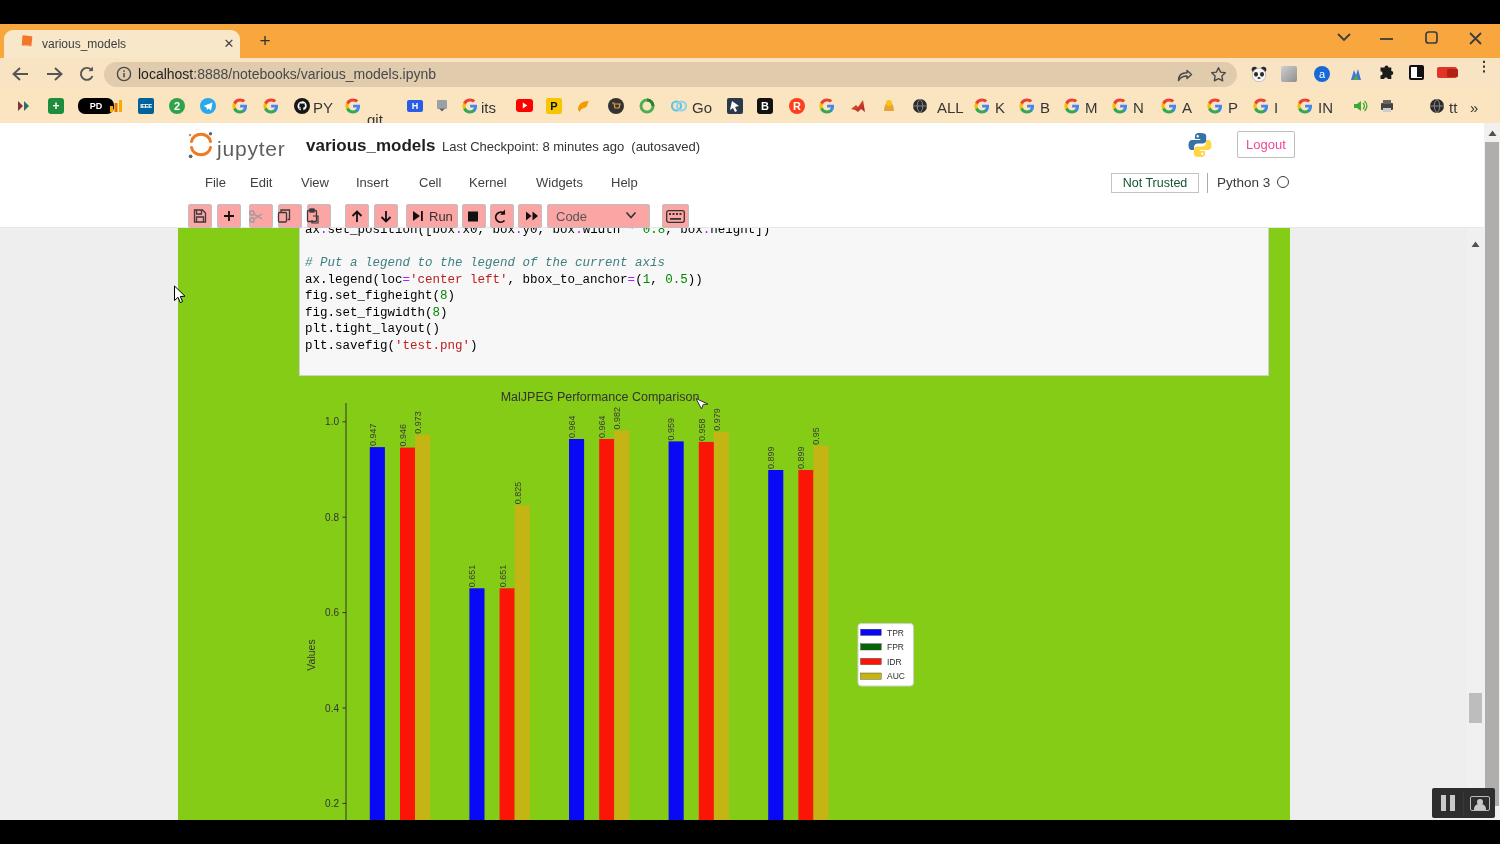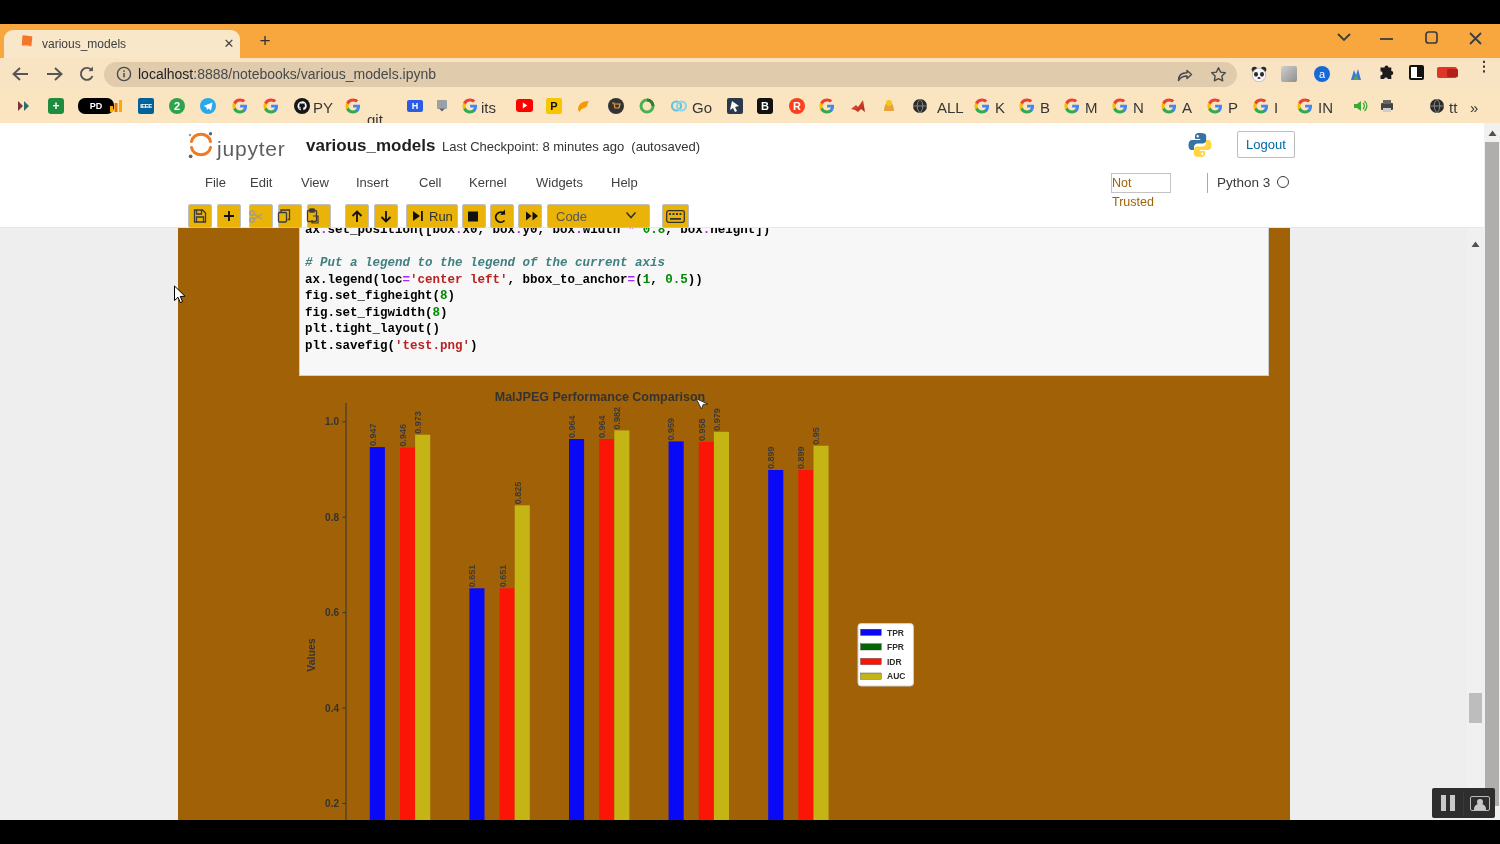--- a/index.html
+++ b/index.html
@@ -20,24 +20,24 @@
   #url { position:absolute; left:34px; top:4px; font-size:14px; color:#202124; white-space:nowrap; }
   #url .lite { color:#46494d; }
 
   #bookmarks { position:absolute; left:0; top:89px; width:1500px; height:34px; background:#FBE5C1; }
   .bm { position:absolute; top:9px; width:16px; height:16px; border-radius:3px; font-size:11px; line-height:16px; text-align:center; color:#fff; font-weight:bold; }
   .bmtxt { position:absolute; top:10px; font-size:15px; color:#363636; font-weight:normal; }
 
   
   #page { position:absolute; left:0; top:123px; width:1484px; height:699px; background:#EEEEEE; }
   #nbheader { position:absolute; left:0; top:0; width:1484px; height:105px; background:#fff; border-bottom:1px solid #e7e7e7; z-index:5; }
-  #container { position:absolute; left:178px; top:104px; width:1112px; height:595px; background:#a16207;font-weight:bold; }
+  #container { position:absolute; left:178px; top:104px; width:1112px; height:595px; background:#84cc16; }
 
   .menuitem { position:absolute; top:52px; font-size:13px; color:#404040; }
-  .tbtn { position:absolute; top:81px; height:24px; background:#eab308; border:1px solid #bfbfbf; border-radius:2px; color:#333; }
+  .tbtn { position:absolute; top:81px; height:24px; background:#fca5a5; border:1px solid #bfbfbf; border-radius:2px; color:#333; }
 
   
   #cell { position:absolute; left:121px; top:-1px; width:970px; height:150px; background:#F7F7F7; border:1px solid #CFCFCF; overflow:hidden; }
   #cell pre { position:absolute; left:5px; top:-5px; font-family:"Liberation Mono", monospace; font-size:12.5px; line-height:16.5px; color:#000; }
   .cm-comment { color:#408080; font-style:italic; }
   .cm-string { color:#BA2121; }
   .cm-number { color:#080; }
   .cm-op { color:#AA22FF; }
 
   
@@ -327,31 +327,31 @@
         <path d="M4.5 17.5 A 9.6 8.6 0 0 0 23.5 17.5" fill="none" stroke="#EE7B23" stroke-width="3" stroke-linecap="round"></path>
       </svg>
       <div class="abs" style="left:217px;top:14px;font-size:21px;color:#5d5d5d;letter-spacing:0.8px">jupyter</div>
       <div class="abs" style="left:306px;top:13px;font-size:17px;font-weight:bold;color:#1f1f1f">various_models</div>
       <div class="abs" style="left:442px;top:16px;font-size:13px;color:#333">Last Checkpoint: 8 minutes ago&nbsp;&nbsp;(autosaved)</div>
 
       <svg class="abs" style="left:1186px;top:8px" width="28" height="28" viewBox="0 0 28 28">
         <path d="M14 2 c-5 0-5 2.2-5 3.5 L9 8 l5.2 0 0 1 -8.2 0 c-2 0-3.5 1.5-3.5 5 0 3.8 1.7 5 3.3 5 l2.2 0 0-3 c0-2 1.7-3.6 3.8-3.6 l5.4 0 c1.7 0 3-1.4 3-3.1 L20.2 5 C20.2 3 18.5 2 14 2 Z M11.7 4 a1.2 1.2 0 1 1 0 2.4 1.2 1.2 0 0 1 0-2.4 Z" fill="#3772A4"></path>
         <path d="M14 26 c5 0 5-2.2 5-3.5 L19 20 l-5.2 0 0-1 8.2 0 c2 0 3.5-1.5 3.5-5 0-3.8-1.7-5-3.3-5 l-2.2 0 0 3 c0 2-1.7 3.6-3.8 3.6 l-5.4 0 c-1.7 0-3 1.4-3 3.1 L7.8 23 c0 2 1.7 3 6.2 3 Z M16.3 24 a1.2 1.2 0 1 1 0-2.4 1.2 1.2 0 0 1 0 2.4 Z" fill="#FFD546"></path>
       </svg>
-      <div class="abs" style="left:1237px;top:8px;width:58px;height:27px;border:1px solid #bdbdbd;border-radius:2px;font-size:13px;color:#0369a1;text-align:center;line-height:26px">Logout</div>
+      <div class="abs" style="left:1237px;top:8px;width:58px;height:27px;border:1px solid #bdbdbd;border-radius:2px;font-size:13px;color:#ec4899;text-align:center;line-height:26px">Logout</div>
 
       <div class="menuitem" style="left:205px">File</div>
       <div class="menuitem" style="left:250px">Edit</div>
       <div class="menuitem" style="left:301px">View</div>
       <div class="menuitem" style="left:356px">Insert</div>
       <div class="menuitem" style="left:419px">Cell</div>
       <div class="menuitem" style="left:469px">Kernel</div>
       <div class="menuitem" style="left:536px">Widgets</div>
       <div class="menuitem" style="left:611px">Help</div>
-      <div class="abs" style="left:1111px;top:50px;width:60px;height:20px;border:1px solid #c3c3c3;font-size:12.5px;color:#a16207;line-height:19px">Not Trusted</div>
+      <div class="abs" style="left:1111px;top:50px;width:88px;height:20px;border:1px solid #c3c3c3;font-size:12.5px;color:#14532d;text-align:center;line-height:19px">Not Trusted</div>
       <div class="abs" style="left:1207px;top:50px;width:1px;height:20px;background:#aaa"></div>
       <div class="abs" style="left:1217px;top:52px;font-size:13.5px;color:#3a3a3a">Python 3</div>
       <div class="abs" style="left:1277px;top:53px;width:12px;height:12px;border:1.6px solid #3a3a3a;border-radius:50%"></div>
 
       <div class="tbtn" style="left:188px;width:24px"></div>
       <div class="tbtn" style="left:217px;width:24px"></div>
       <div class="tbtn" style="left:249px;width:24px"></div>
       <div class="tbtn" style="left:278px;width:24px"></div>
       <div class="tbtn" style="left:307px;width:24px"></div>
       <div class="tbtn" style="left:345px;width:24px"></div>

